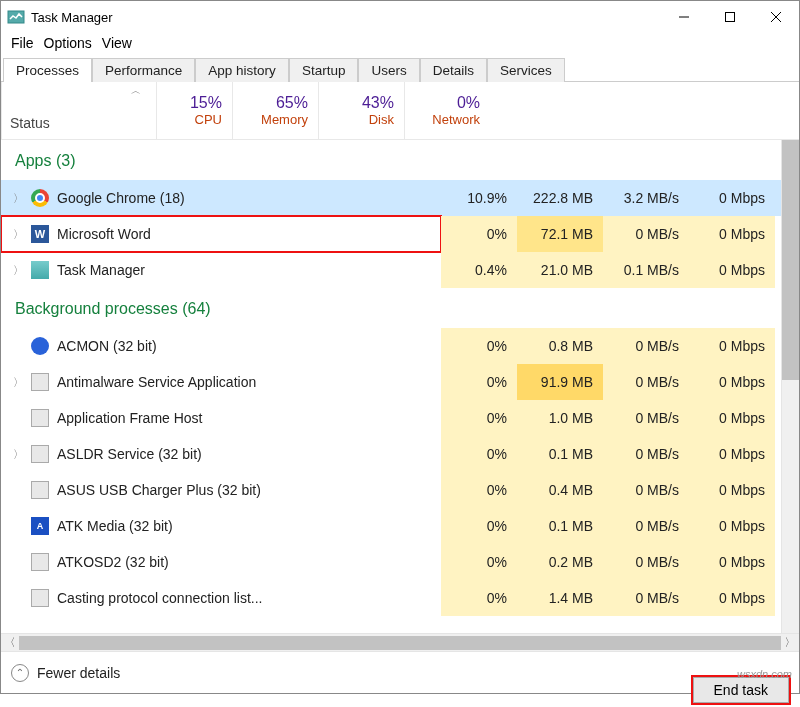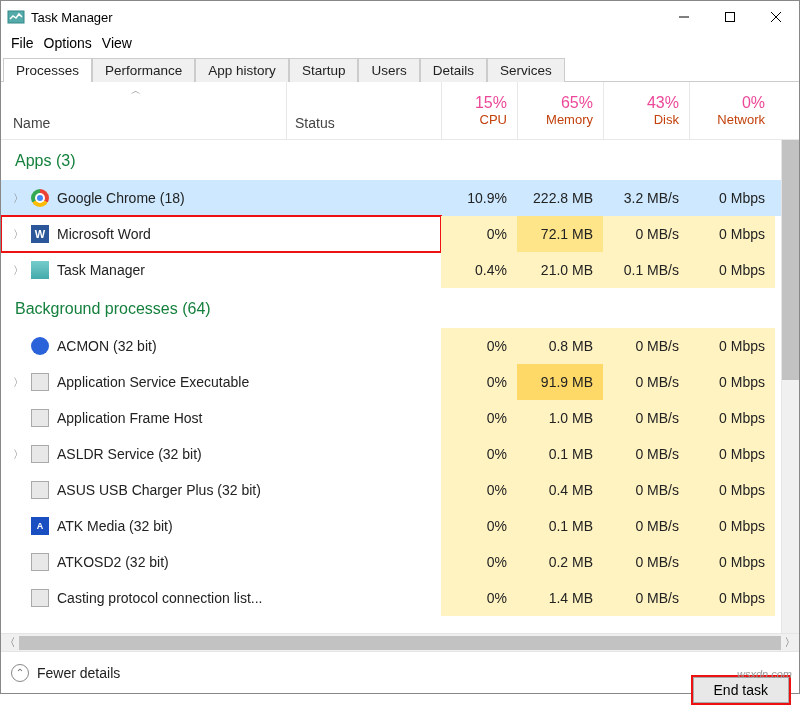--- a/index.html
+++ b/index.html
@@ -15,21 +15,21 @@
 .tabs { display: flex; border-bottom: 1px solid #ccc; padding-left: 2px; }
 .tab { padding: 4px 12px; font-size: 13.5px; border: 1px solid transparent; border-bottom: none; color: #222; background: #f0f0f0; margin-right:0; border:1px solid #ccc; border-bottom:none; position:relative; top:1px;}
 .tab.active { background: #fff; border-color:#ccc; }
 .tab:not(.active){ background:#f0f0f0; }
 .headerrow { display: flex; border-bottom: 1px solid #e8e8e8; align-items:stretch; height:58px; color:#444; font-size:13.5px; position:relative;}
 .headerrow .col { border-left:1px solid #e8e8e8; display:flex; flex-direction:column; justify-content:center; padding:0 10px; }
 .col-name { width: 285px; display:flex; align-items:flex-end; padding:0 10px 8px 12px; }
 .col-status { width: 155px; display:flex; align-items:flex-end; padding-bottom:8px; border-left:1px solid #e8e8e8; padding-left:8px;}
 .col-cpu{ width:76px;} .col-mem{width:86px;} .col-disk{width:86px;} .col-net{width:86px;}
 .headerrow .num { display:flex; flex-direction:column; align-items:flex-end; justify-content:center; }
-.pct { font-size:16px; color:#ec4899; }
+.pct { font-size:16px; color:#4c1d95; }
 .hlabel{ font-size:13px; color:#c2410c;}
 .sort-icon{ position:absolute; left:130px; top:2px; font-size:10px; color:#666;}
 .body { flex:1; overflow:hidden; display:flex; }
 .rows { flex:1; display:flex; flex-direction:column; }
 .scroll { width:18px; background:#f0f0f0; border-left:1px solid #e5e5e5; display:flex; flex-direction:column;}
 .thumb{ background:#c2c2c2; width:100%; height:240px; margin-top:0;}
 .group { color:#15803d; font-size:16px; padding:12px 0 10px 14px; }
 .row { display:flex; align-items:center; height:36px; font-size:14px; color:#222; }
 .row .c-name{ width:440px; display:flex; align-items:center; padding-left:12px; gap:8px; }
 .exp { width:10px; color:#777; font-size:11px; }
@@ -107,21 +107,20 @@
     <div class="tab">Performance</div>
     <div class="tab">App history</div>
     <div class="tab">Startup</div>
     <div class="tab">Users</div>
     <div class="tab">Details</div>
     <div class="tab">Services</div>
   </div>
 
   <div class="headerrow">
     <span class="sort-icon">︿</span>
-    <div class="col-name">Name</div>
     <div class="col-status">Status</div>
     <div class="col num col-cpu">
       <span class="pct">15%</span>
       <span class="hlabel">CPU</span>
     </div>
     <div class="col num col-mem">
       <span class="pct">65%</span>
       <span class="hlabel">Memory</span>
     </div>
     <div class="col num col-disk">
@@ -188,21 +187,21 @@
           </div>
         <div class="c-cpu">0%</div>
           <div class="c-mem">0.8 MB</div>
           <div class="c-disk">0 MB/s</div>
           <div class="c-net">0 Mbps</div>
       </div>
       <div class="row hi-row darker2">
         <div class="c-name">
             <span class="exp">〉</span>
             <span class="appicon ic-gen"></span>
-            <span>Application Service Executable</span>
+            <span>Antimalware Service Application</span>
           </div>
         <div class="c-cpu">0%</div>
           <div class="c-mem">91.9 MB</div>
           <div class="c-disk">0 MB/s</div>
           <div class="c-net">0 Mbps</div>
       </div>
       <div class="row hi-row">
         <div class="c-name">
             <span class="exp" style="visibility:hidden">〉</span>
             <span class="appicon ic-gen"></span>

